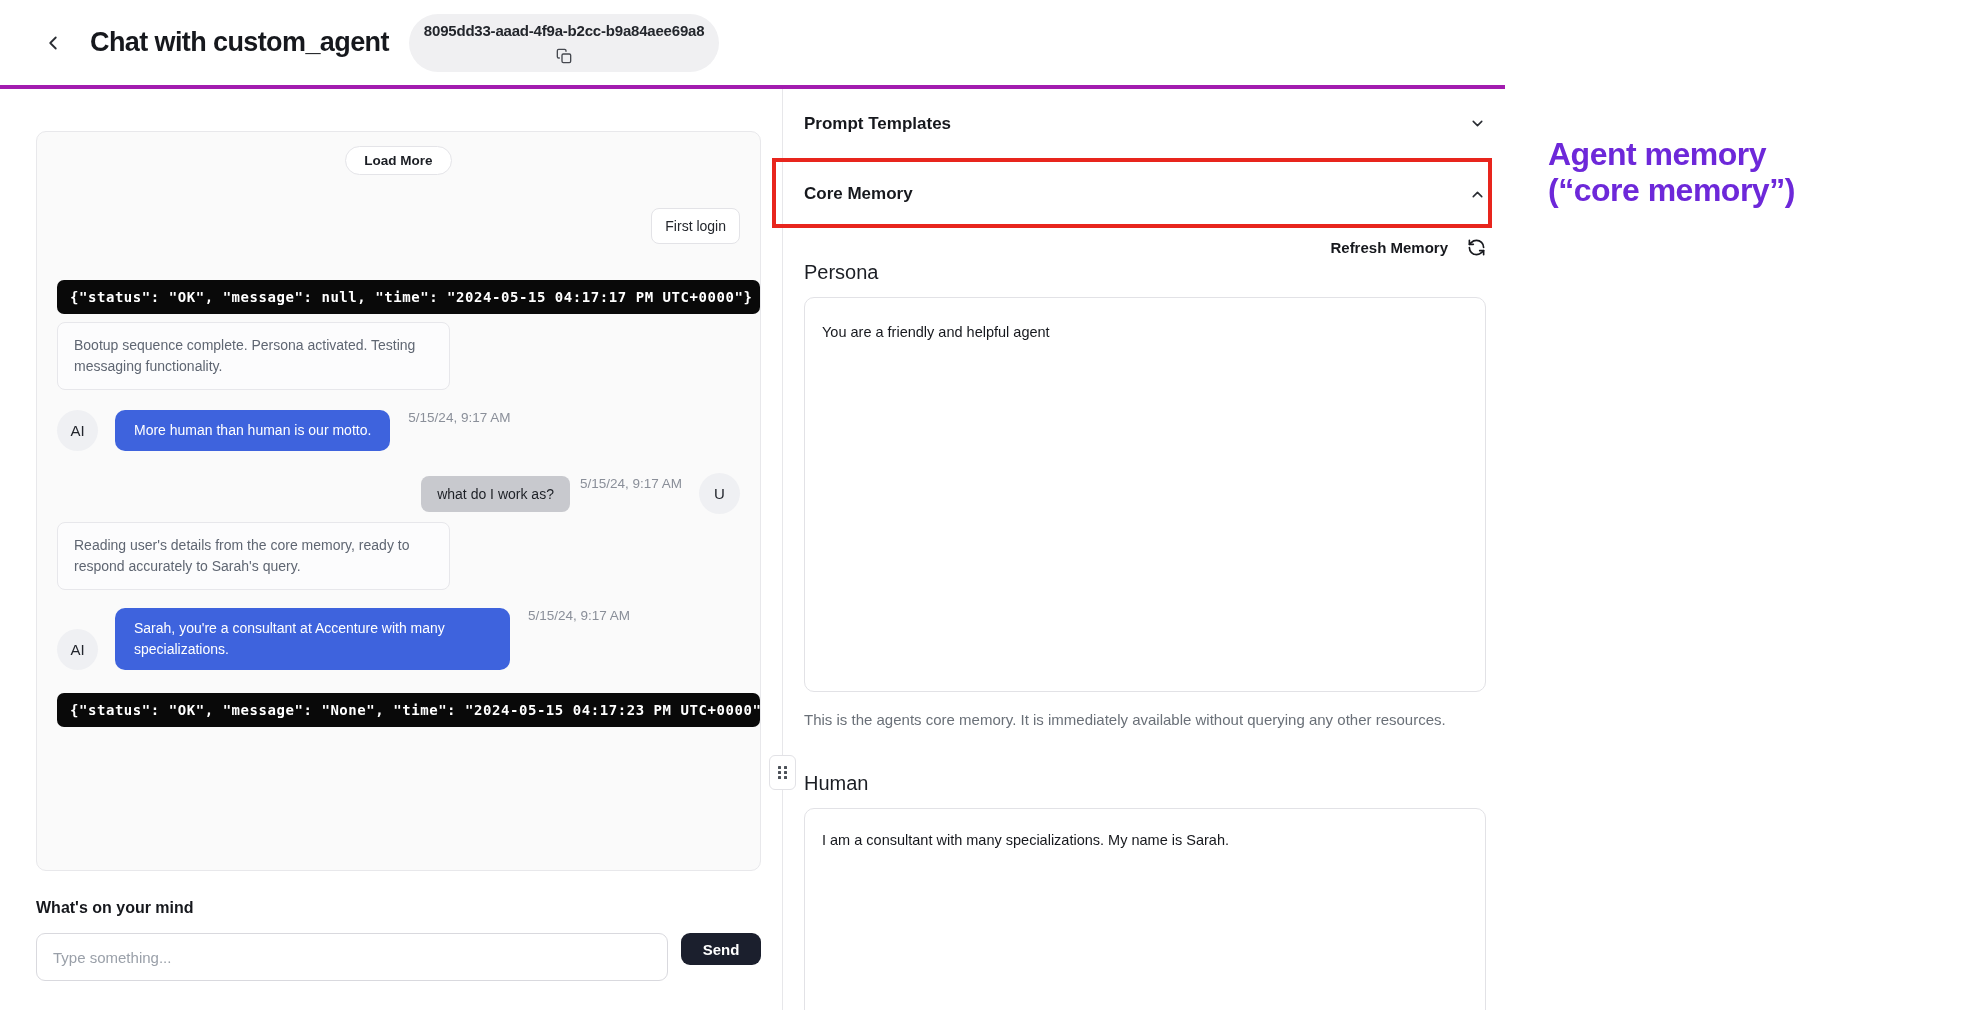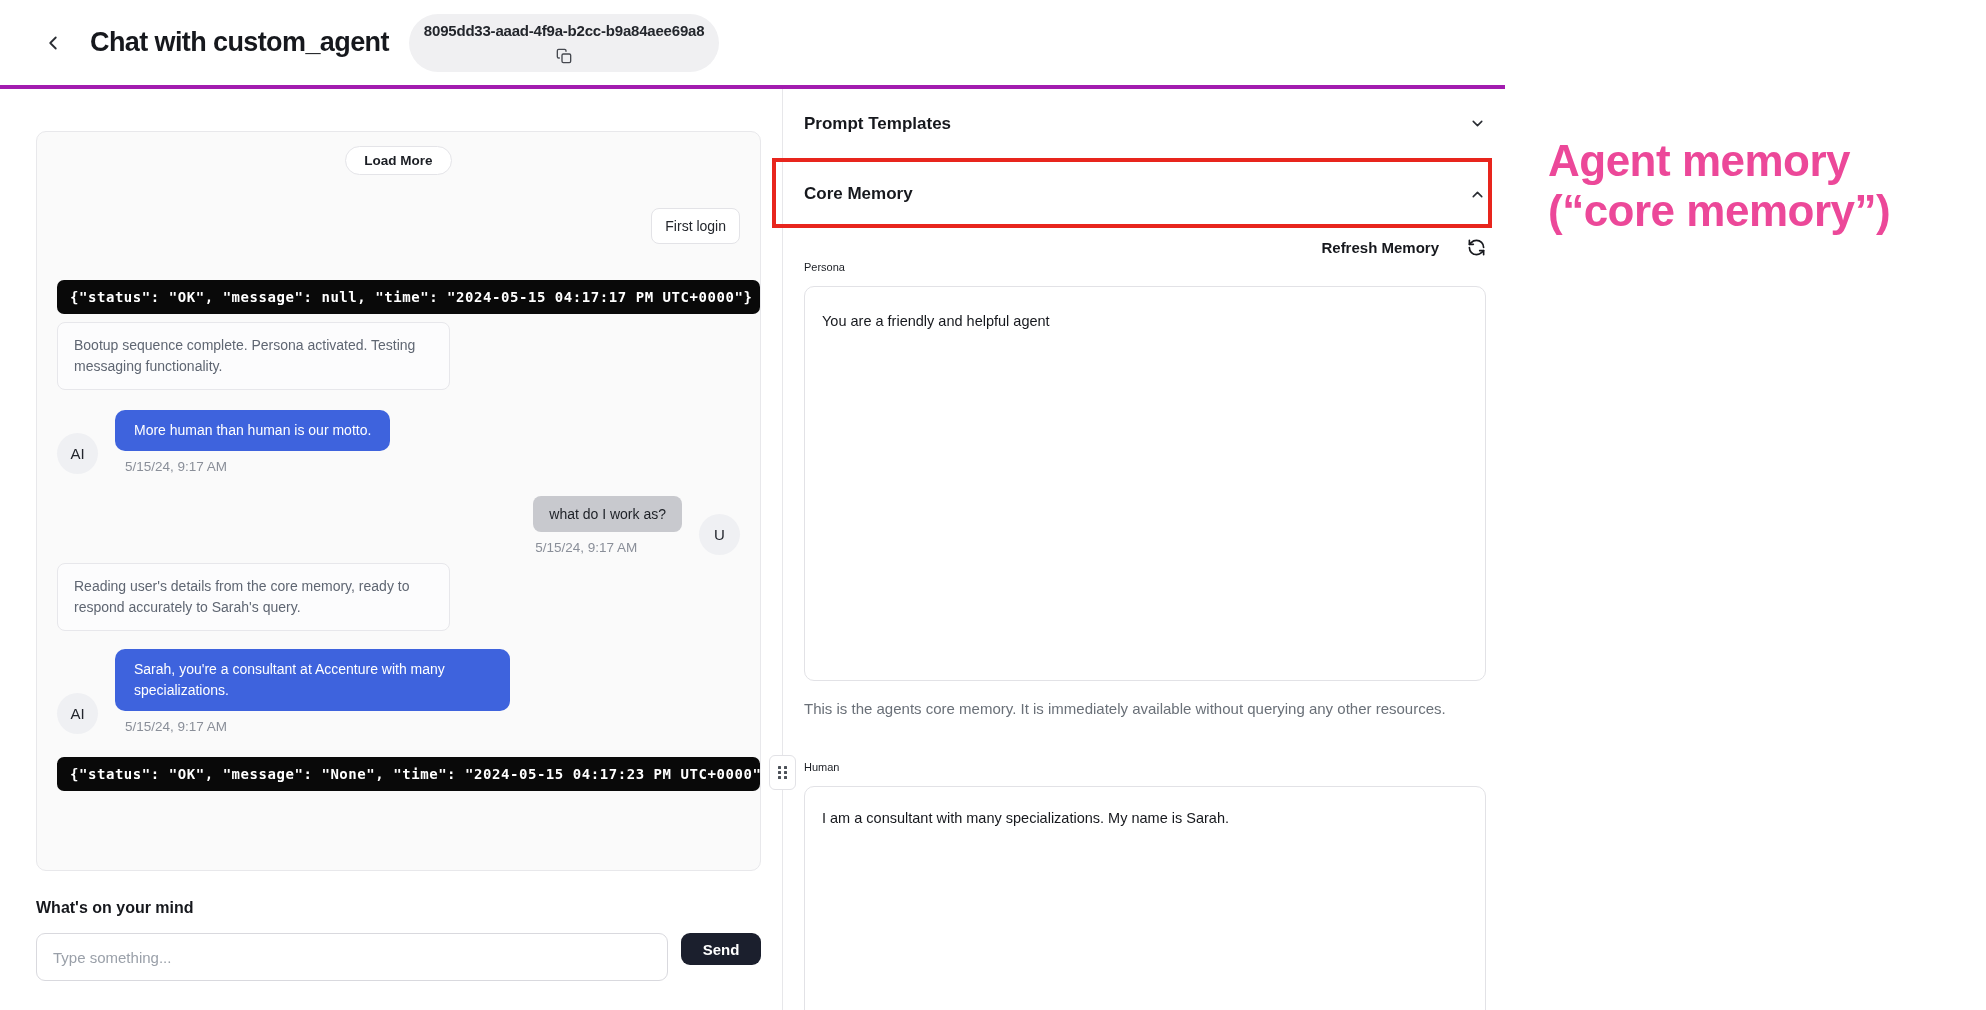--- a/index.html
+++ b/index.html
@@ -38,21 +38,21 @@
     border-radius:7px; padding:9px 0 9px 13px; white-space:nowrap; overflow:hidden;
     font-family:"DejaVu Sans Mono", monospace; font-weight:700; font-size:14px; letter-spacing:0.55px; }
   .json-bar.last { margin-top:23px; }
   .monologue { margin-top:8px; width:393px; background:#fcfcfd; border:1px solid #e7e7eb;
     border-radius:8px; padding:12px 16px; color:#5f6672; font-size:14px; line-height:1.5; }
   .msg-row { display:flex; gap:17px; margin-top:20px; }
   .msg-row.user { justify-content:flex-end; margin-top:22px;align-items:center; }
   .avatar { width:41px; height:41px; border-radius:50%; background:#eff0f3;
     display:flex; align-items:center; justify-content:center; font-size:15px;
     color:#23262d; align-self:flex-end; flex-shrink:0; }
-  .msg-col { display:flex; flex-direction:column; gap:8px; }
+  .msg-col { display:flex; gap:8px; }
   .bubble-ai { background:#3e63dd; color:#fff; padding:10px 19px; border-radius:10px;
     font-size:14px; line-height:1.5; max-width:400px; }
   .bubble-user { background:#c8c9ce; color:#1d2026; padding:10px 16px; border-radius:8px;
     font-size:14px; align-self:flex-end; }
   .timestamp { color:#8a8f99; font-size:13.5px; margin-left:10px; }
   .msg-row.user .timestamp { align-self:flex-start; margin-left:2px; }
 
   
   .compose-label { margin-top:28px; font-size:16px; font-weight:700; color:#16181d; }
   .compose-row { margin-top:16px; display:flex; gap:13px; }
@@ -63,44 +63,44 @@
     border-radius:9px; font-size:15px; font-weight:700; cursor:pointer;
     font-family:"Liberation Sans", sans-serif; }
 
   
   .section-row { height:70px; display:flex; align-items:center; justify-content:space-between;
     cursor:pointer; }
   .section-row.bordered { border-bottom:1px solid #e7e7ea; }
   .section-title { font-size:17px; font-weight:700; color:#16181d; }
   .chev { color:#2a2d33; }
   .refresh-row { margin-top:9px; display:flex; justify-content:flex-end; align-items:center;
-    gap:28px; cursor:pointer; }
+    gap:19px; cursor:pointer; }
   .refresh-label { font-size:15px; font-weight:700; color:#16181d; }
-  .field-label { font-size:11px; font-weight:500; color:#1b1e24; }
+  .field-label { font-size:20px; font-weight:500; color:#1b1e24; }
   .persona-label { margin-top:4px; }
   .memory-textarea { display:block; margin-top:13px; width:100%; border:1px solid #e2e2e6;
     border-radius:10px; background:#fff; padding:24px 17px; font-size:14.5px;
     font-family:"Liberation Sans", sans-serif; color:#16181d; resize:none; outline:none; line-height:1.5; }
   .persona-area { height:395px; }
   .human-area { height:260px; padding-top:21px; }
   .memory-desc { margin-top:17px; max-width:650px; color:#6a7078; font-size:15px; line-height:1.45; }
   .human-label { margin-top:41px; }
 
   
   .red-box { position:absolute; left:772px; top:69px; width:720px; height:70px;
     border:4px solid #e8251d; pointer-events:none; z-index:5; }
   .drag-handle { position:absolute; left:769px; top:666px; width:27px; height:35px;
     background:#fff; border:1px solid #e2e2e6; border-radius:6px; z-index:4;
     display:flex; align-items:center; justify-content:center; cursor:col-resize; }
   .dots { display:grid; grid-template-columns:repeat(2, 3px); grid-template-rows:repeat(3, 3px);
     gap:2px 3px; }
   .dots span { width:3px; height:3px; background:#4c5158; border-radius:0.5px; }
 
-  .annotation { position:absolute; left:1548px; top:136px; color:#ec4899;
-    font-size:44px; font-weight:700; line-height:1.14; letter-spacing:-0.5px; }
+  .annotation { position:absolute; left:1548px; top:136px; color:#6d28d9;
+    font-size:32px; font-weight:700; line-height:1.14; letter-spacing:-0.5px; }
 </style>
 </head>
 <body>
 
 <div class="content">
 
   <header>
     <div class="back-btn">
       <svg class="icon-svg" width="22" height="22" viewBox="0 0 24 24" fill="none" stroke="currentColor" stroke-width="2" stroke-linecap="round" stroke-linejoin="round">
           <polyline points="15 18 9 12 15 6"></polyline>

